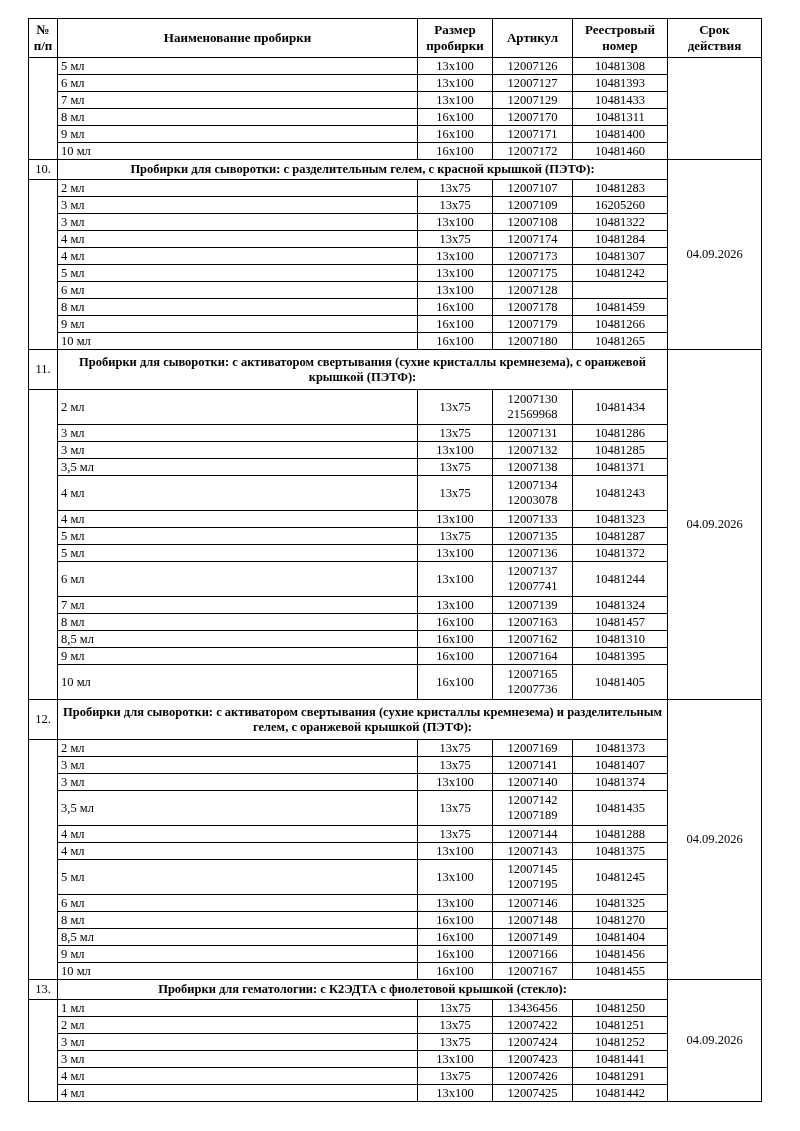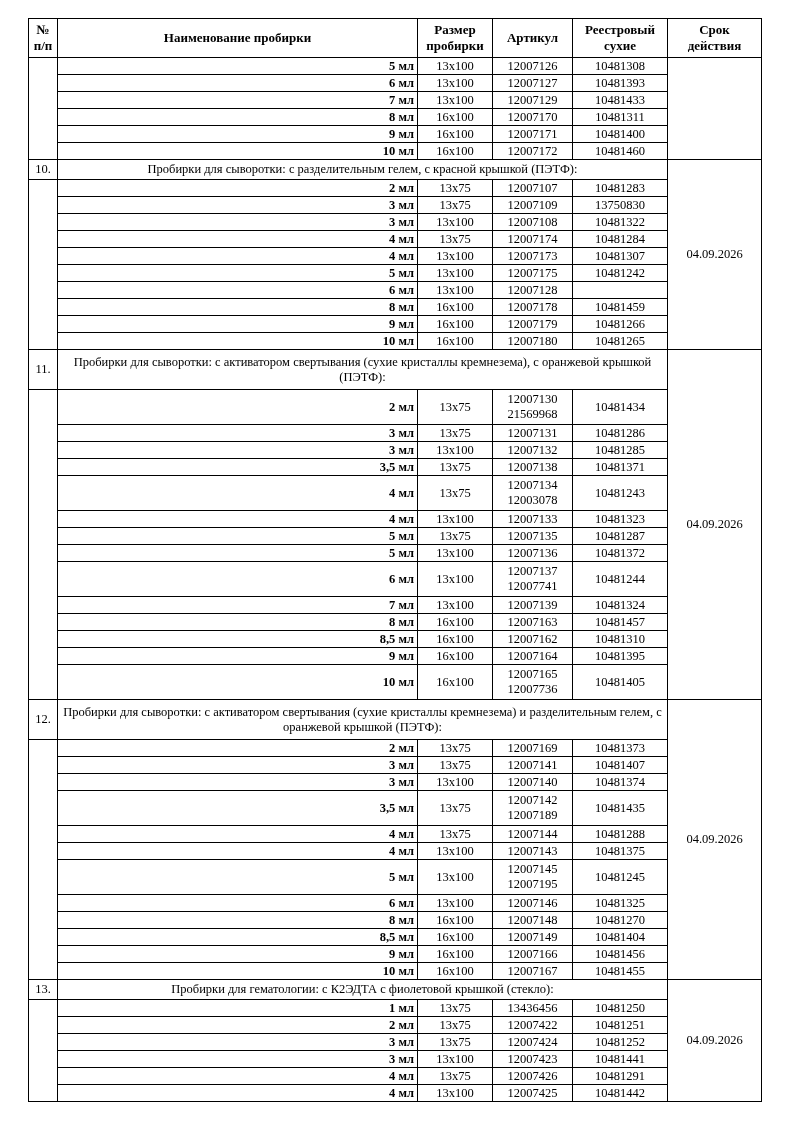--- a/index.html
+++ b/index.html
@@ -4,24 +4,24 @@
 <style>
   html,body {margin:0; padding:0; background:#ffffff;}
   body {width:800px; height:1131px; font-family:"Liberation Serif", serif; color:#000;}
   .page {position:relative; width:800px; height:1131px; background:#ffffff; overflow:hidden;}
   table.reg {position:absolute; left:28px; top:18px; width:733px;
              border-collapse:collapse; table-layout:fixed;}
   table.reg th, table.reg td {border:1px solid #000; overflow:hidden;}
   table.reg th {font-weight:bold; font-size:13px; text-align:center; vertical-align:middle;
                 white-space:pre-line; line-height:1.25; height:36px; padding:1px 2px;}
   table.reg td {font-size:12.5px; line-height:1.2; padding:0 3px; vertical-align:middle;}
-  td.name {text-align:right; padding-left:5px;font-weight:bold;}
+  td.name {text-align:left; padding-left:5px;}
   td.center {text-align:center;}
   td.num {text-align:center;}
-  td.section-title {font-weight:normal; text-align:center; font-size:13px; padding:1px 6px; line-height:1.45;}
+  td.section-title {font-weight:bold; text-align:center; font-size:13px; padding:1px 6px; line-height:1.45;}
   td.reg-cell span {text-underline-offset:1px;}
   tr.data {height:17px;}
   tr.data.double {height:35px;}
   tr.section {height:20px;}
   tr.section.tall {height:40px;}
   thead tr {height:38px;}
 </style>
 </head>
 <body>
 
@@ -37,21 +37,21 @@
     </colgroup>
     <thead>
       <tr>
         <th>№
 п/п</th>
         <th>Наименование пробирки</th>
         <th>Размер
 пробирки</th>
         <th>Артикул</th>
         <th>Реестровый
-сухие</th>
+номер</th>
         <th>Срок
 действия</th>
       </tr>
     </thead>
     <tbody id="tube-tbody">
         <tr class="data">
           <td class="num" rowspan="6"></td>
           <td class="name">5 мл</td>
           <td class="center">13x100</td>
           <td class="center">
@@ -113,21 +113,21 @@
             <div>12007107</div>
           </td>
           <td class="center reg-cell"><span>10481283</span></td>
         </tr>
         <tr class="data">
           <td class="name">3 мл</td>
           <td class="center">13x75</td>
           <td class="center">
             <div>12007109</div>
           </td>
-          <td class="center reg-cell"><span>13750830</span></td>
+          <td class="center reg-cell"><span>16205260</span></td>
         </tr>
         <tr class="data">
           <td class="name">3 мл</td>
           <td class="center">13x100</td>
           <td class="center">
             <div>12007108</div>
           </td>
           <td class="center reg-cell"><span>10481322</span></td>
         </tr>
         <tr class="data">

